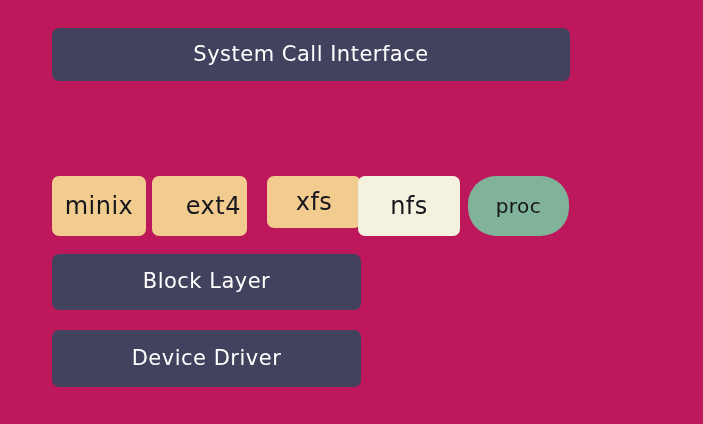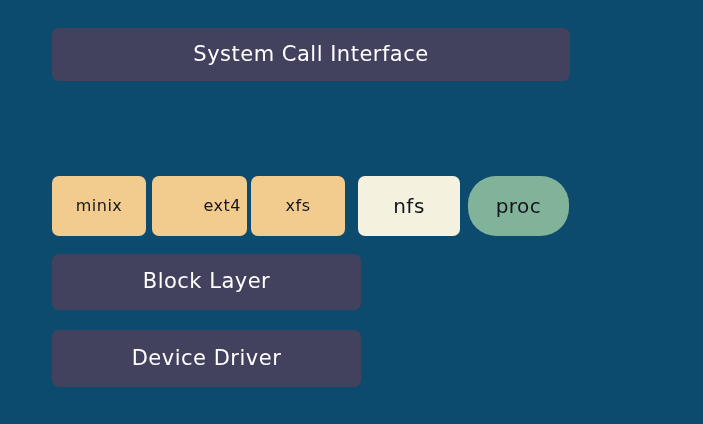--- a/index.html
+++ b/index.html
@@ -10,66 +10,66 @@
   body {
     width: 703px;
     height: 424px;
     overflow: hidden;
     font-family: "DejaVu Sans", sans-serif;
   }
   #diagram-canvas {
     position: relative;
     width: 703px;
     height: 424px;
-    background: #0c4a6e;
+    background: #be185d;
   }
   .node {
     position: absolute;
     display: flex;
     align-items: center;
     justify-content: center;
     border-radius: 7px;
     box-sizing: border-box;
     text-align: center;
     line-height: 1.1;
     letter-spacing: 0.5px;
   }
   .node.layer {
     background: #42425e;
     color: #ffffff;
     font-size: 21px;
   }
   .node.fs-orange {
     background: #f2cc8f;
     color: #16161d;
-    font-size: 16px;
+    font-size: 24px;
   }
   .node.fs-cream {
     background: #f4f1de;
     color: #16161d;
-    font-size: 20px;
+    font-size: 24px;
   }
   .node.fs-green {
     background: #81b29a;
     color: #16161d;
     font-size: 20px;
   }
   .node-label {
     display: block;
     width: 100%;
     padding: 0 6px;
     box-sizing: border-box;
   }
 
   
   #node-syscall      { left: 52px;  top: 28px;  width: 518px; height: 53px; }
   #node-vfs          { left: 52px;  top: 101px; width: 518px; height: 56px; }
   #node-minix        { left: 52px;  top: 176px; width: 94px;  height: 60px; }
   #node-ext4         { left: 152px; top: 176px; width: 95px;  height: 60px; text-align: right; }
-  #node-xfs          { left: 251px; top: 176px; width: 94px;  height: 60px; }
+  #node-xfs          { left: 267px; top: 176px; width: 94px;  height: 52px; }
   #node-nfs          { left: 358px; top: 176px; width: 102px; height: 60px; }
   #node-proc         { left: 468px; top: 176px; width: 101px; height: 60px; border-radius: 28px; }
   #node-block-layer  { left: 52px;  top: 254px; width: 309px; height: 56px; }
   #node-device-driver{ left: 52px;  top: 330px; width: 309px; height: 57px; }
 </style>
 </head>
 <body>
 
 <div id="diagram-canvas">
 

